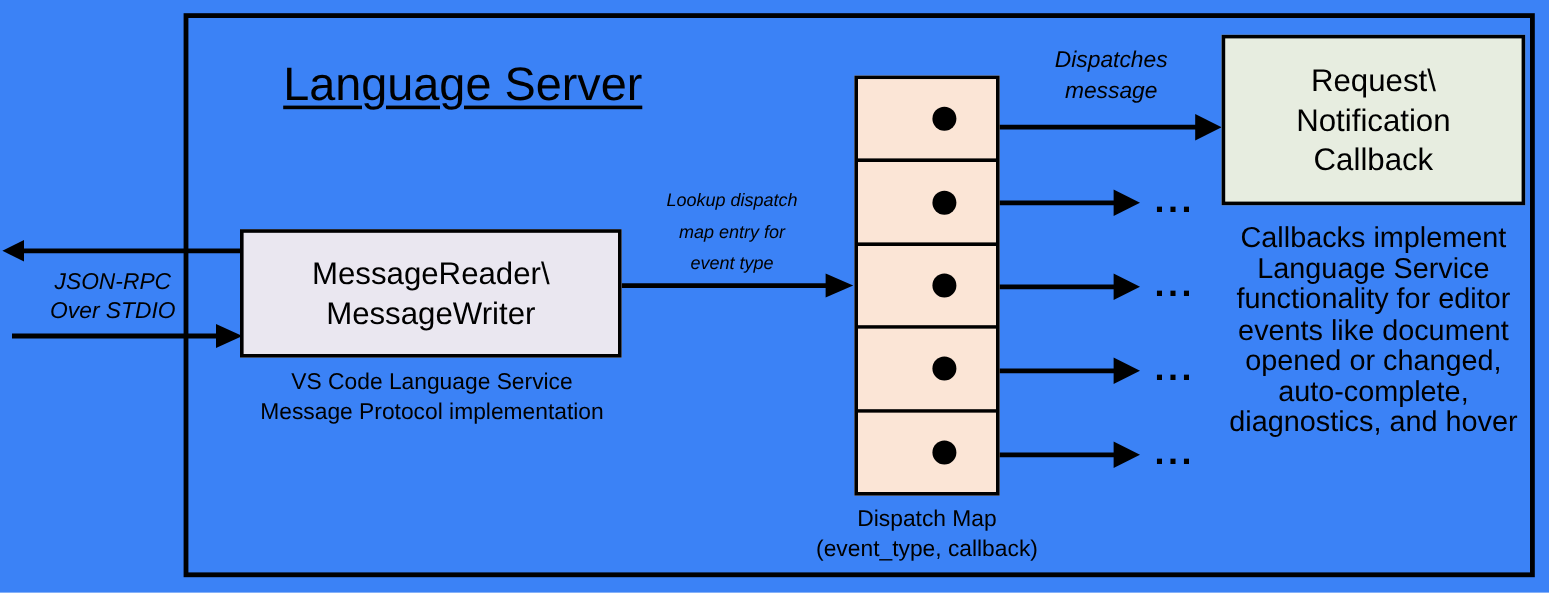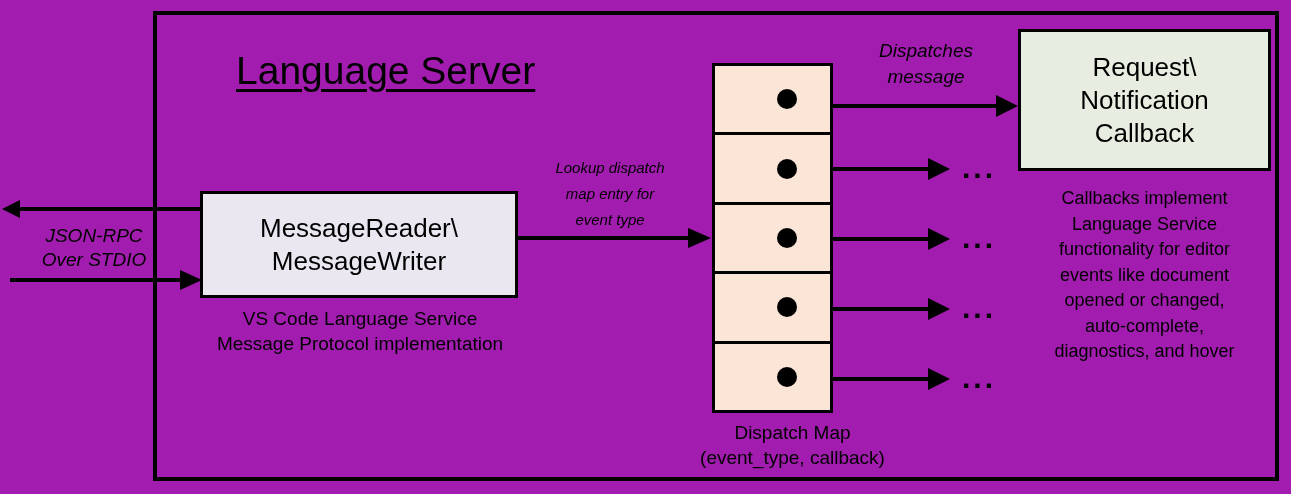--- a/index.html
+++ b/index.html
@@ -8,21 +8,21 @@
     background: #ffffff;
   }
   body {
     font-family: "Liberation Sans", "DejaVu Sans", sans-serif;
     color: #000000;
   }
   #canvas {
     position: relative;
     width: 1291px;
     height: 494px;
-    background: #a21caf;
+    background: #3b82f6;
     overflow: hidden;
   }
   .abs { position: absolute; }
 
   
   #server-frame {
     left: 153px;
     top: 11px;
     width: 1126px;
     height: 470px;
@@ -134,21 +134,21 @@
     position: absolute;
     left: 62px;
     top: 50%;
     transform: translateY(-50%);
     width: 20px;
     height: 20px;
     border-radius: 50%;
     background: #000000;
   }
   #dispatch-map-caption {
-    left: 675px;
+    left: 655px;
     top: 420px;
     width: 235px;
     font-size: 19px;
     line-height: 25px;
     text-align: center;
     white-space: pre-line;
   }
 
   
   #request-callback-box {
@@ -166,21 +166,21 @@
   #request-callback-box .boxtext {
     font-size: 26px;
     line-height: 33px;
     text-align: center;
     white-space: pre-line;
   }
   #callback-description {
     left: 1012px;
     top: 186px;
     width: 265px;
-    font-size: 18px;
+    font-size: 24px;
     line-height: 25.5px;
     text-align: center;
     white-space: pre-line;
   }
 
   
   .ellipsis {
     font-size: 30px;
     line-height: 20px;
     letter-spacing: 3px;

